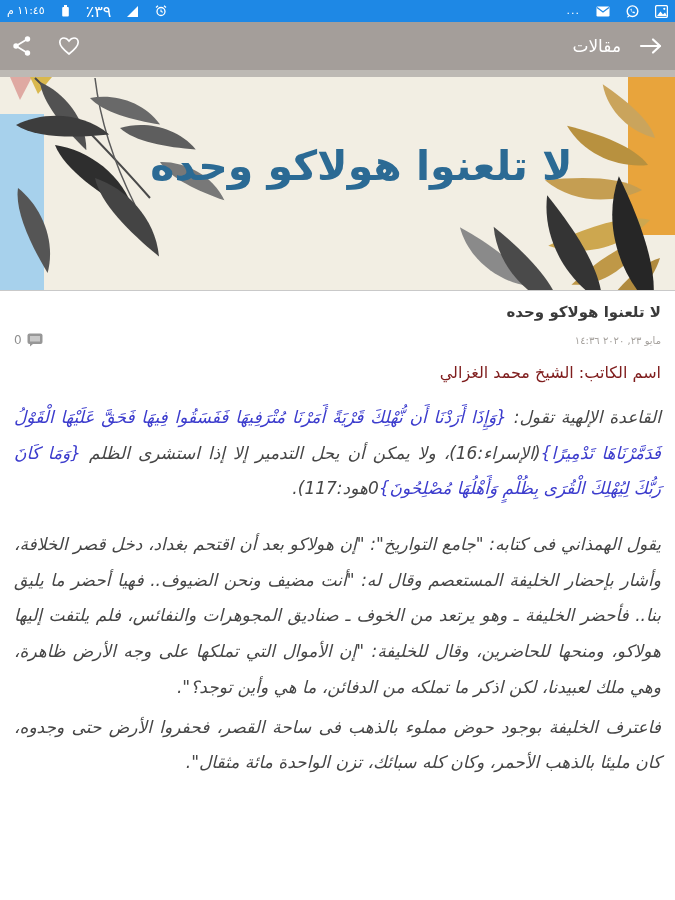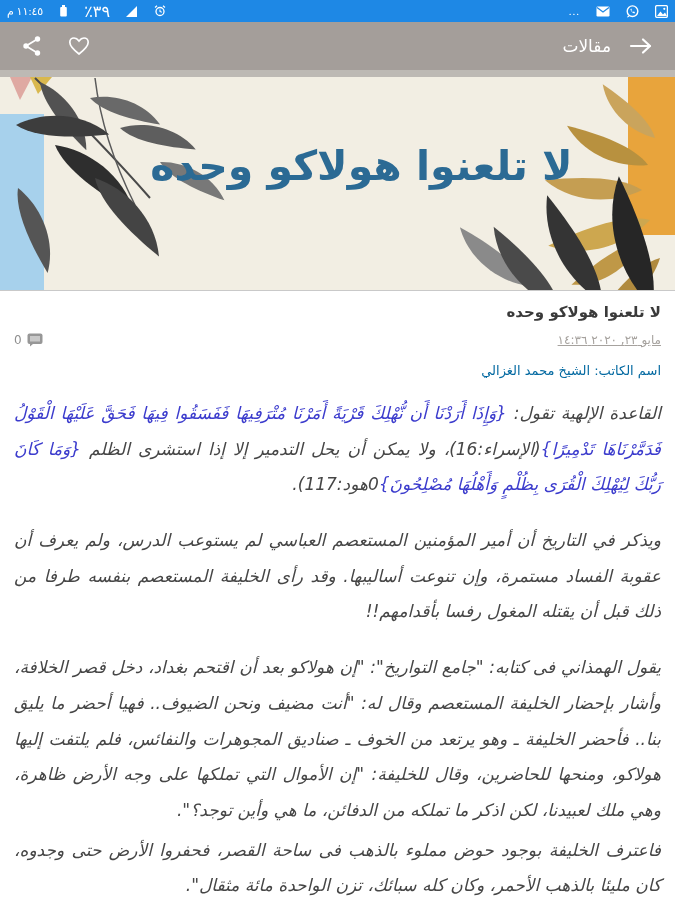--- a/index.html
+++ b/index.html
@@ -1,44 +1,44 @@
 <!DOCTYPE html>
 <html><head>
 <meta charset="utf-8">
 <style>
   html,body{margin:0;padding:0;}
   body{width:675px;height:900px;overflow:hidden;background:#fff;
        font-family:"DejaVu Sans",sans-serif;}
   
   .status-bar{height:22px;background:#1e88e5;display:flex;align-items:center;
               justify-content:space-between;padding:0 7px;color:#fff;}
-  .sb-group{display:flex;align-items:center;gap:16px;font-family:Liberation Serif, serif;}
+  .sb-group{display:flex;align-items:center;gap:16px;}
   .sb-time{font-size:11px;direction:rtl;line-height:22px;}
   .sb-pct{font-size:16px;direction:rtl;}
   .sb-more{font-size:11px;letter-spacing:1px;line-height:10px;}
   .sb-icon{display:block;}
   
-  .app-bar{height:48px;background:#a49e9a;display:flex;align-items:center;padding:0 22px;}
+  .app-bar{height:48px;background:#a49e9a;display:flex;align-items:center;padding:0 12px;}
   .ab-left{display:flex;align-items:center;gap:26px;}
   .ab-right{margin-left:auto;display:flex;align-items:center;gap:18px;}
   .ab-title{color:#fff;font-size:17px;direction:rtl;}
   .icon-btn{background:none;border:none;padding:0;cursor:pointer;display:flex;align-items:center;}
   
   .banner{position:relative;height:220px;background:#f2eee3;overflow:hidden;}
   .banner svg.decor{position:absolute;left:0;top:0;}
   .banner-title{position:absolute;top:72px;left:100px;right:52px;margin:0;
                 text-align:center;direction:rtl;font-size:41px;font-weight:bold;
                 color:#2b6a94;letter-spacing:0px;}
   
   .content{border-top:1px solid #c9c9c9;padding:12px 14px 0;direction:rtl;}
   .article-title{margin:0;font-size:15px;font-weight:bold;color:#3a3a3a;}
   .meta-row{display:flex;justify-content:space-between;align-items:center;margin-top:12px;}
-  .date{font-size:12px;color:#a6a29e;direction:rtl;text-decoration:underline;}
+  .date{font-size:10px;color:#a6a29e;direction:rtl;}
   .comments{display:flex;align-items:center;gap:5px;direction:ltr;color:#8f8f8f;font-size:12px;}
-  .author{margin:16px 0 0;font-size:13px;color:#0369a1;}
+  .author{margin:16px 0 0;font-size:16px;color:#7f1d1d;}
   .body-text{margin-top:18px;}
   .body-text p{margin:0 0 20px;font-size:17px;line-height:2.1;color:#464646;
                text-align:justify;font-style:italic;}
   .body-text p.tight{margin-bottom:4px;}
   .verse{color:#3c3ccd;}
 </style>
 </head>
 <body>
 
 <div class="status-bar">
@@ -157,18 +157,17 @@
         <rect x="3" y="3" width="10" height="5.5" fill="#c9c9c9"></rect>
         <path d="M3 10.5 L3 13.5 L6.5 10.5 Z" fill="#979797"></path>
       </svg>
     </span>
   </div>
 
   <p class="author">اسم الكاتب: الشيخ محمد الغزالي</p>
 
   <div class="body-text">
     <p><span>القاعدة الإلهية تقول: </span><span class="verse">{وَإِذَا أَرَدْنَا أَن نُّهْلِكَ قَرْيَةً أَمَرْنَا مُتْرَفِيهَا فَفَسَقُوا فِيهَا فَحَقَّ عَلَيْهَا الْقَوْلُ فَدَمَّرْنَاهَا تَدْمِيرًا}</span><span>(الإسراء:16)، ولا يمكن أن يحل التدمير إلا إذا استشرى الظلم </span><span class="verse">{وَمَا كَانَ رَبُّكَ لِيُهْلِكَ الْقُرَى بِظُلْمٍ وَأَهْلُهَا مُصْلِحُونَ}</span><span>0هود:117).</span></p>
-    <p>ويذكر في التاريخ أن أمير المؤمنين المستعصم العباسي لم يستوعب الدرس، ولم يعرف أن عقوبة الفساد مستمرة، وإن تنوعت أساليبها. وقد رأى الخليفة المستعصم بنفسه طرفا من ذلك قبل أن يقتله المغول رفسا بأقدامهم!!</p>
     <p class="tight">يقول الهمذاني فى كتابه: "جامع التواريخ": "إن هولاكو بعد أن اقتحم بغداد، دخل قصر الخلافة، وأشار بإحضار الخليفة المستعصم وقال له: "أنت مضيف ونحن الضيوف.. فهيا أحضر ما يليق بنا.. فأحضر الخليفة ـ وهو يرتعد من الخوف ـ صناديق المجوهرات والنفائس، فلم يلتفت إليها هولاكو، ومنحها للحاضرين، وقال للخليفة: "إن الأموال التي تملكها على وجه الأرض ظاهرة، وهي ملك لعبيدنا، لكن اذكر ما تملكه من الدفائن، ما هي وأين توجد؟".</p>
     <p>فاعترف الخليفة بوجود حوض مملوء بالذهب فى ساحة القصر، فحفروا الأرض حتى وجدوه، كان مليئا بالذهب الأحمر، وكان كله سبائك، تزن الواحدة مائة مثقال".</p>
 
   </div>
 </div>
 
 </body></html>

